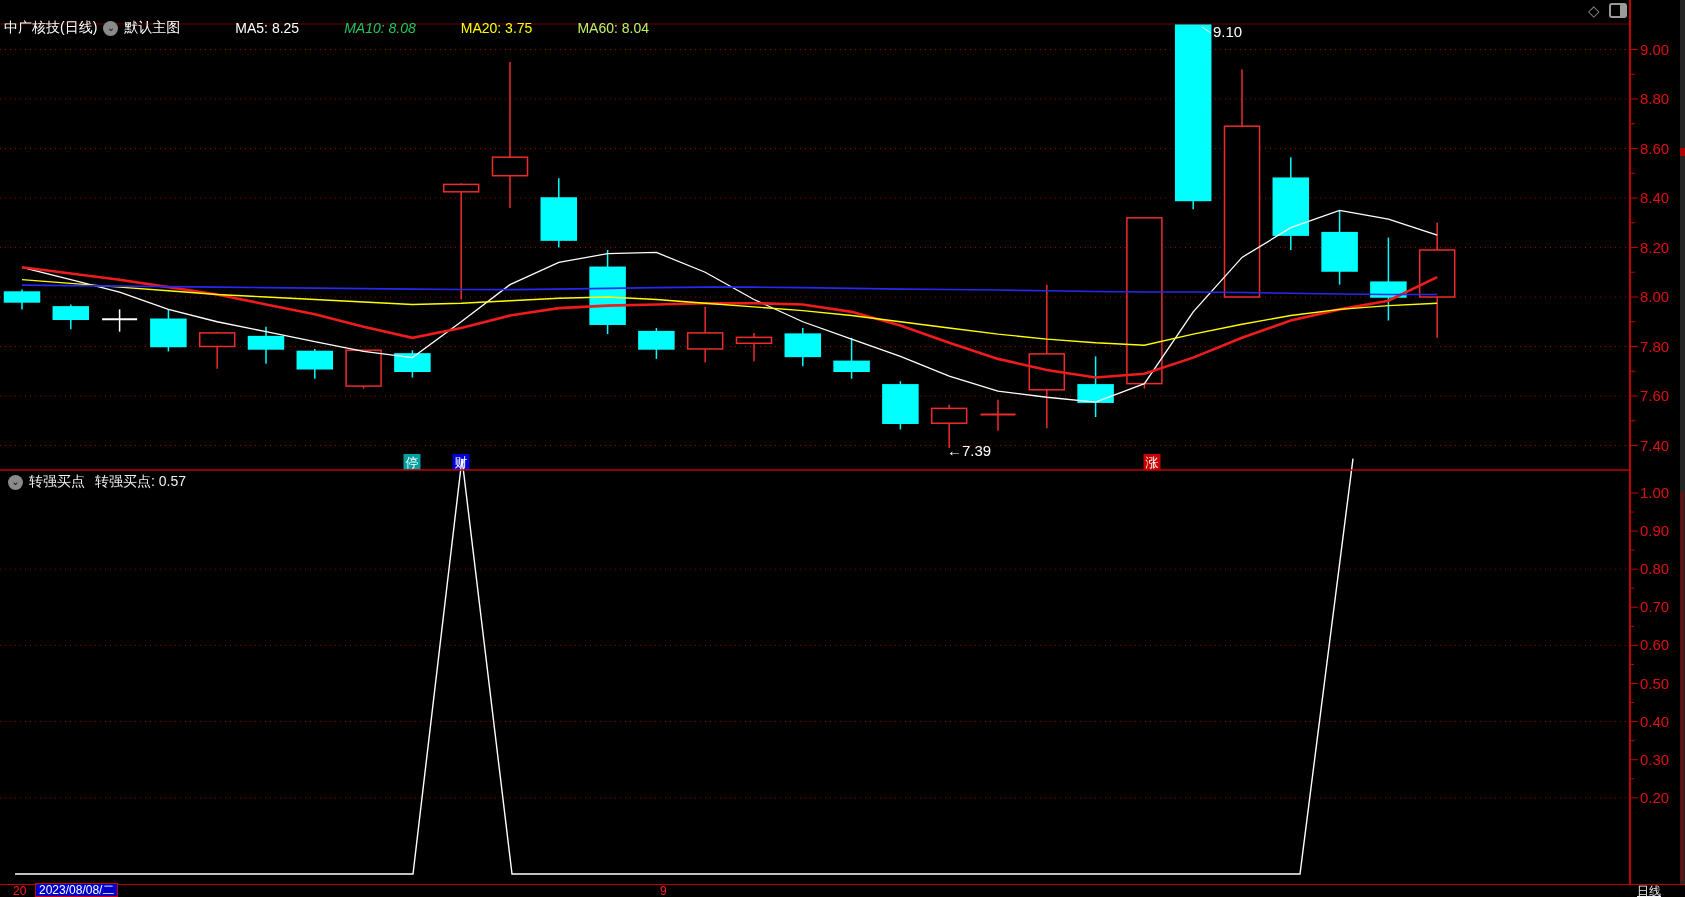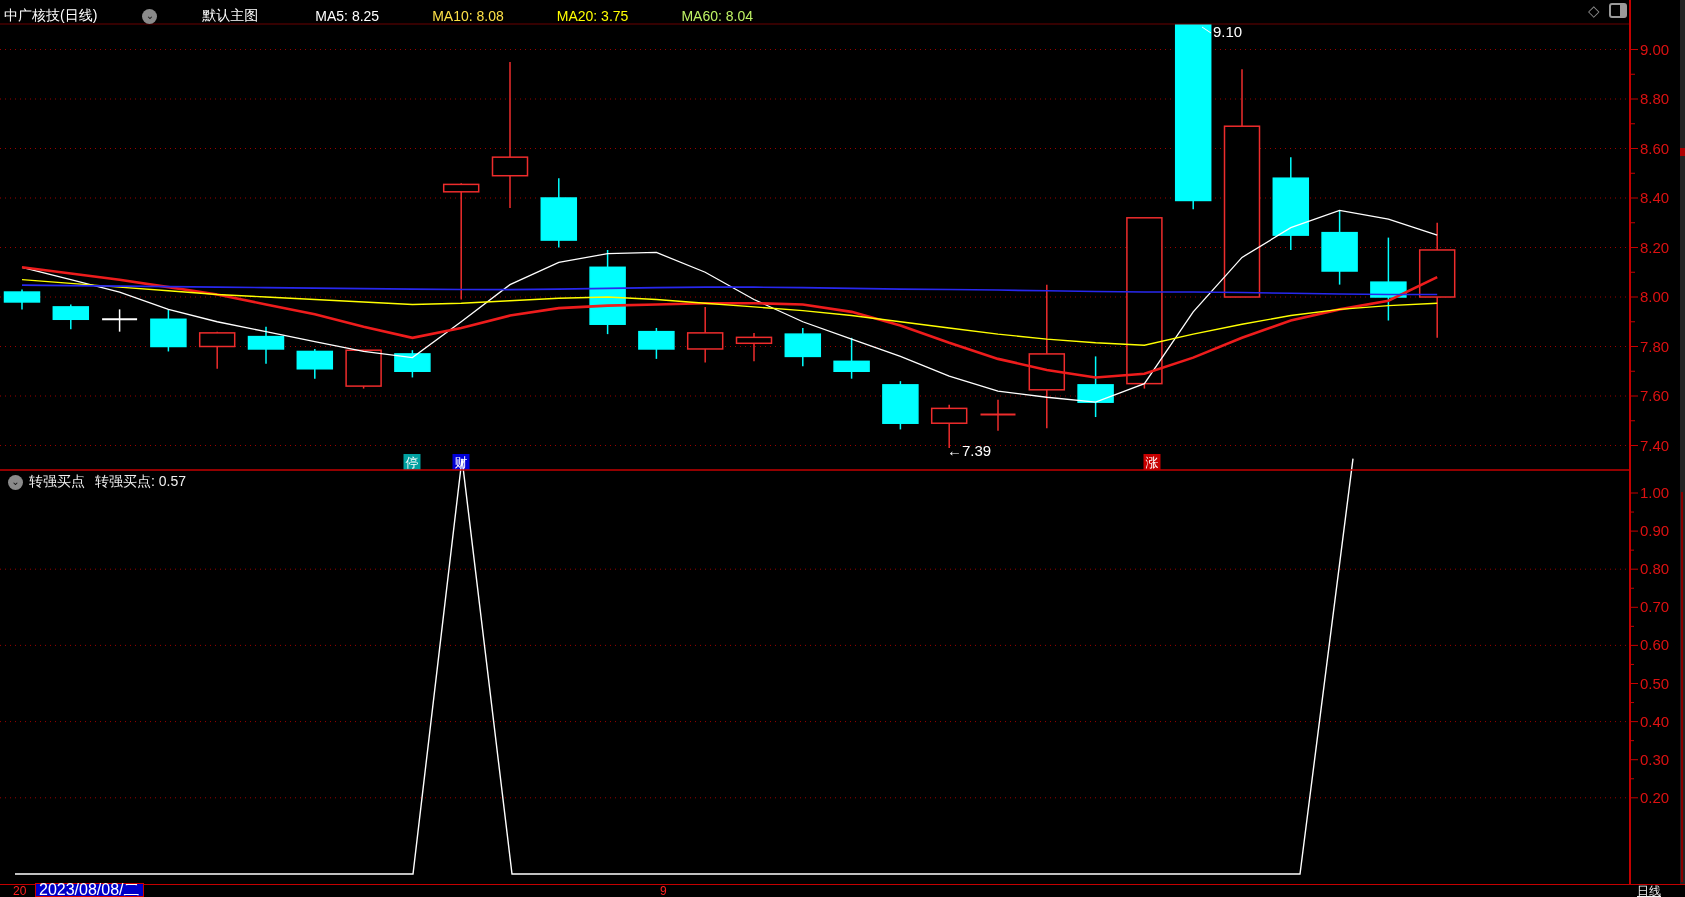--- a/index.html
+++ b/index.html
@@ -2,48 +2,48 @@
 <html><head>
 <meta charset="utf-8">
 <style>
   html,body{margin:0;padding:0;background:#000;}
   body{width:1685px;height:897px;overflow:hidden;
        font-family:"Liberation Sans","DejaVu Sans",sans-serif;}
   #app{position:relative;width:1685px;height:897px;background:#000;}
   svg text{font-family:"Liberation Sans","DejaVu Sans",sans-serif;}
 
   
-  .hdr{position:absolute;top:4px;left:0;height:24px;width:1630px;display:flex;
-       align-items:center;color:#fff;font-size:14px;white-space:nowrap;z-index:5;gap:39px;}
+  .hdr{position:absolute;top:16px;left:0;height:24px;width:1630px;display:flex;
+       align-items:center;color:#fff;font-size:14px;white-space:nowrap;z-index:5;}
   .hdr .title{margin-left:4px;color:#ffffff;}
   .circle-icon{width:15px;height:15px;border-radius:50%;background:#8a8a8a;color:#111;
        display:inline-flex;align-items:center;justify-content:center;font-size:10px;
        line-height:1;margin:0 6px;flex:0 0 auto;}
-  .hdr .stylename{margin-right:18px;}
-  .ma{margin-right:14px;}
-  .c-w{color:#ffffff;} .c-r{color:#fde047;} .c-y{color:#ffff00;} .c-b{color:#bef264;}
+  .hdr .stylename{margin-right:24px;}
+  .ma{margin-right:14px;margin-left:31px;}
+  .c-w{color:#ffffff;} .c-r{color:#22c55e;font-style:italic;} .c-y{color:#ffff00;} .c-b{color:#bef264;}
 
   .topright{position:absolute;top:3px;left:1588px;display:flex;align-items:center;
        gap:9px;z-index:6;}
   .diamond{color:#8f8f8f;font-size:15px;line-height:1;}
   .panel-icon{width:14px;height:11px;border:2px solid #9a9a9a;border-radius:3px;position:relative;}
   .panel-icon::after{content:"";position:absolute;right:0;top:0;width:5px;height:100%;background:#9a9a9a;}
 
   
   .subhdr{position:absolute;top:473px;left:0;height:18px;display:flex;align-items:center;
        color:#f0f0f0;font-size:14px;z-index:5;white-space:nowrap;}
   .subhdr .circle-icon{margin:0 6px 0 8px;}
   .subhdr .ind-name{margin-right:10px;}
 
   
   .statusbar{position:absolute;top:884px;left:0;width:1685px;height:12px;
        border-top:1px solid #c40000;background:#000;font-size:12px;z-index:5;}
   .sb-hidden{position:absolute;left:13px;top:0;color:#ff2020;line-height:12px;}
   .sb-date{position:absolute;left:35px;top:-2px;height:12px;line-height:12px;
-       background:#0000c8;color:#fff;border:1px solid #d00000;padding:0 3px;font-size:16px;}
+       background:#0000c8;color:#fff;border:1px solid #d00000;padding:0 3px;font-size:12px;}
   .sb-month{position:absolute;left:660px;top:0;color:#ff2020;line-height:12px;}
   .sb-period{position:absolute;left:1637px;top:0;color:#eeeeee;line-height:12px;text-decoration:underline;}
 
   
   .edge{position:absolute;top:0;right:0;width:5px;height:897px;background:#242424;z-index:4;}
   .edge .e-red-dash{position:absolute;top:148px;left:0;width:5px;height:8px;background:#b00000;}
   .edge .e-red-rail{position:absolute;top:492px;left:1px;width:2px;height:390px;background:#8a0000;}
 </style>
 </head>
 <body>

